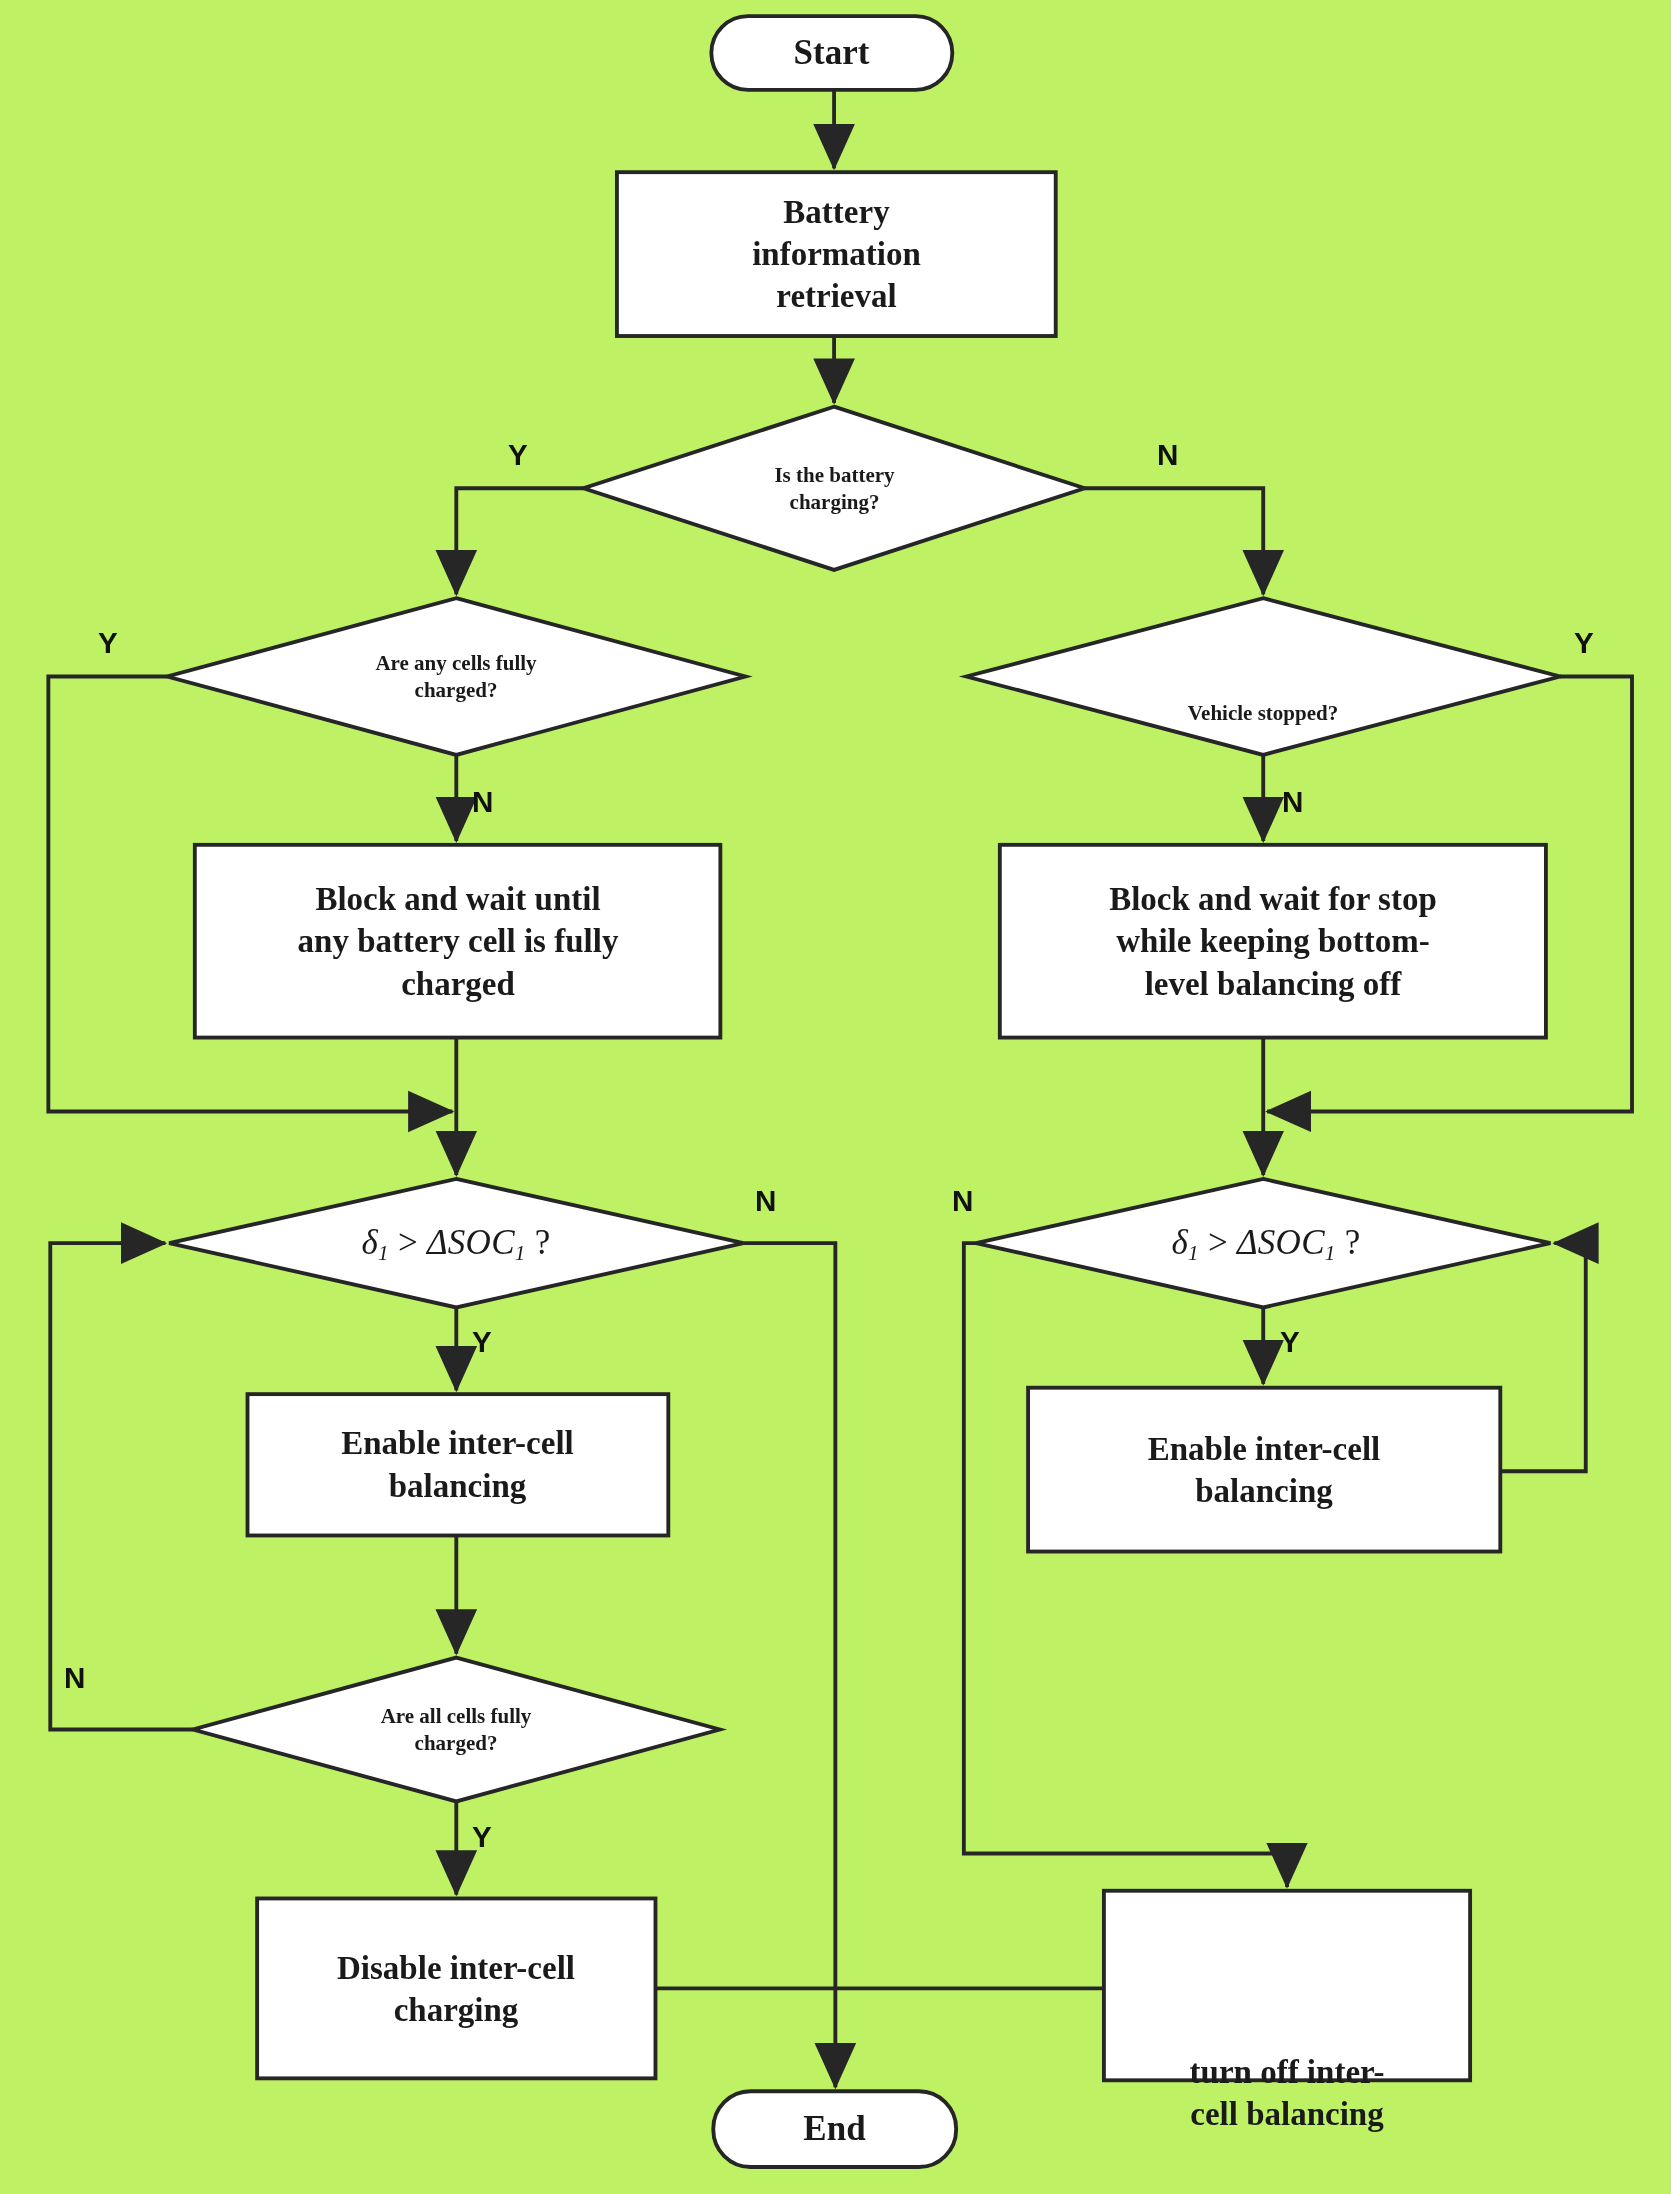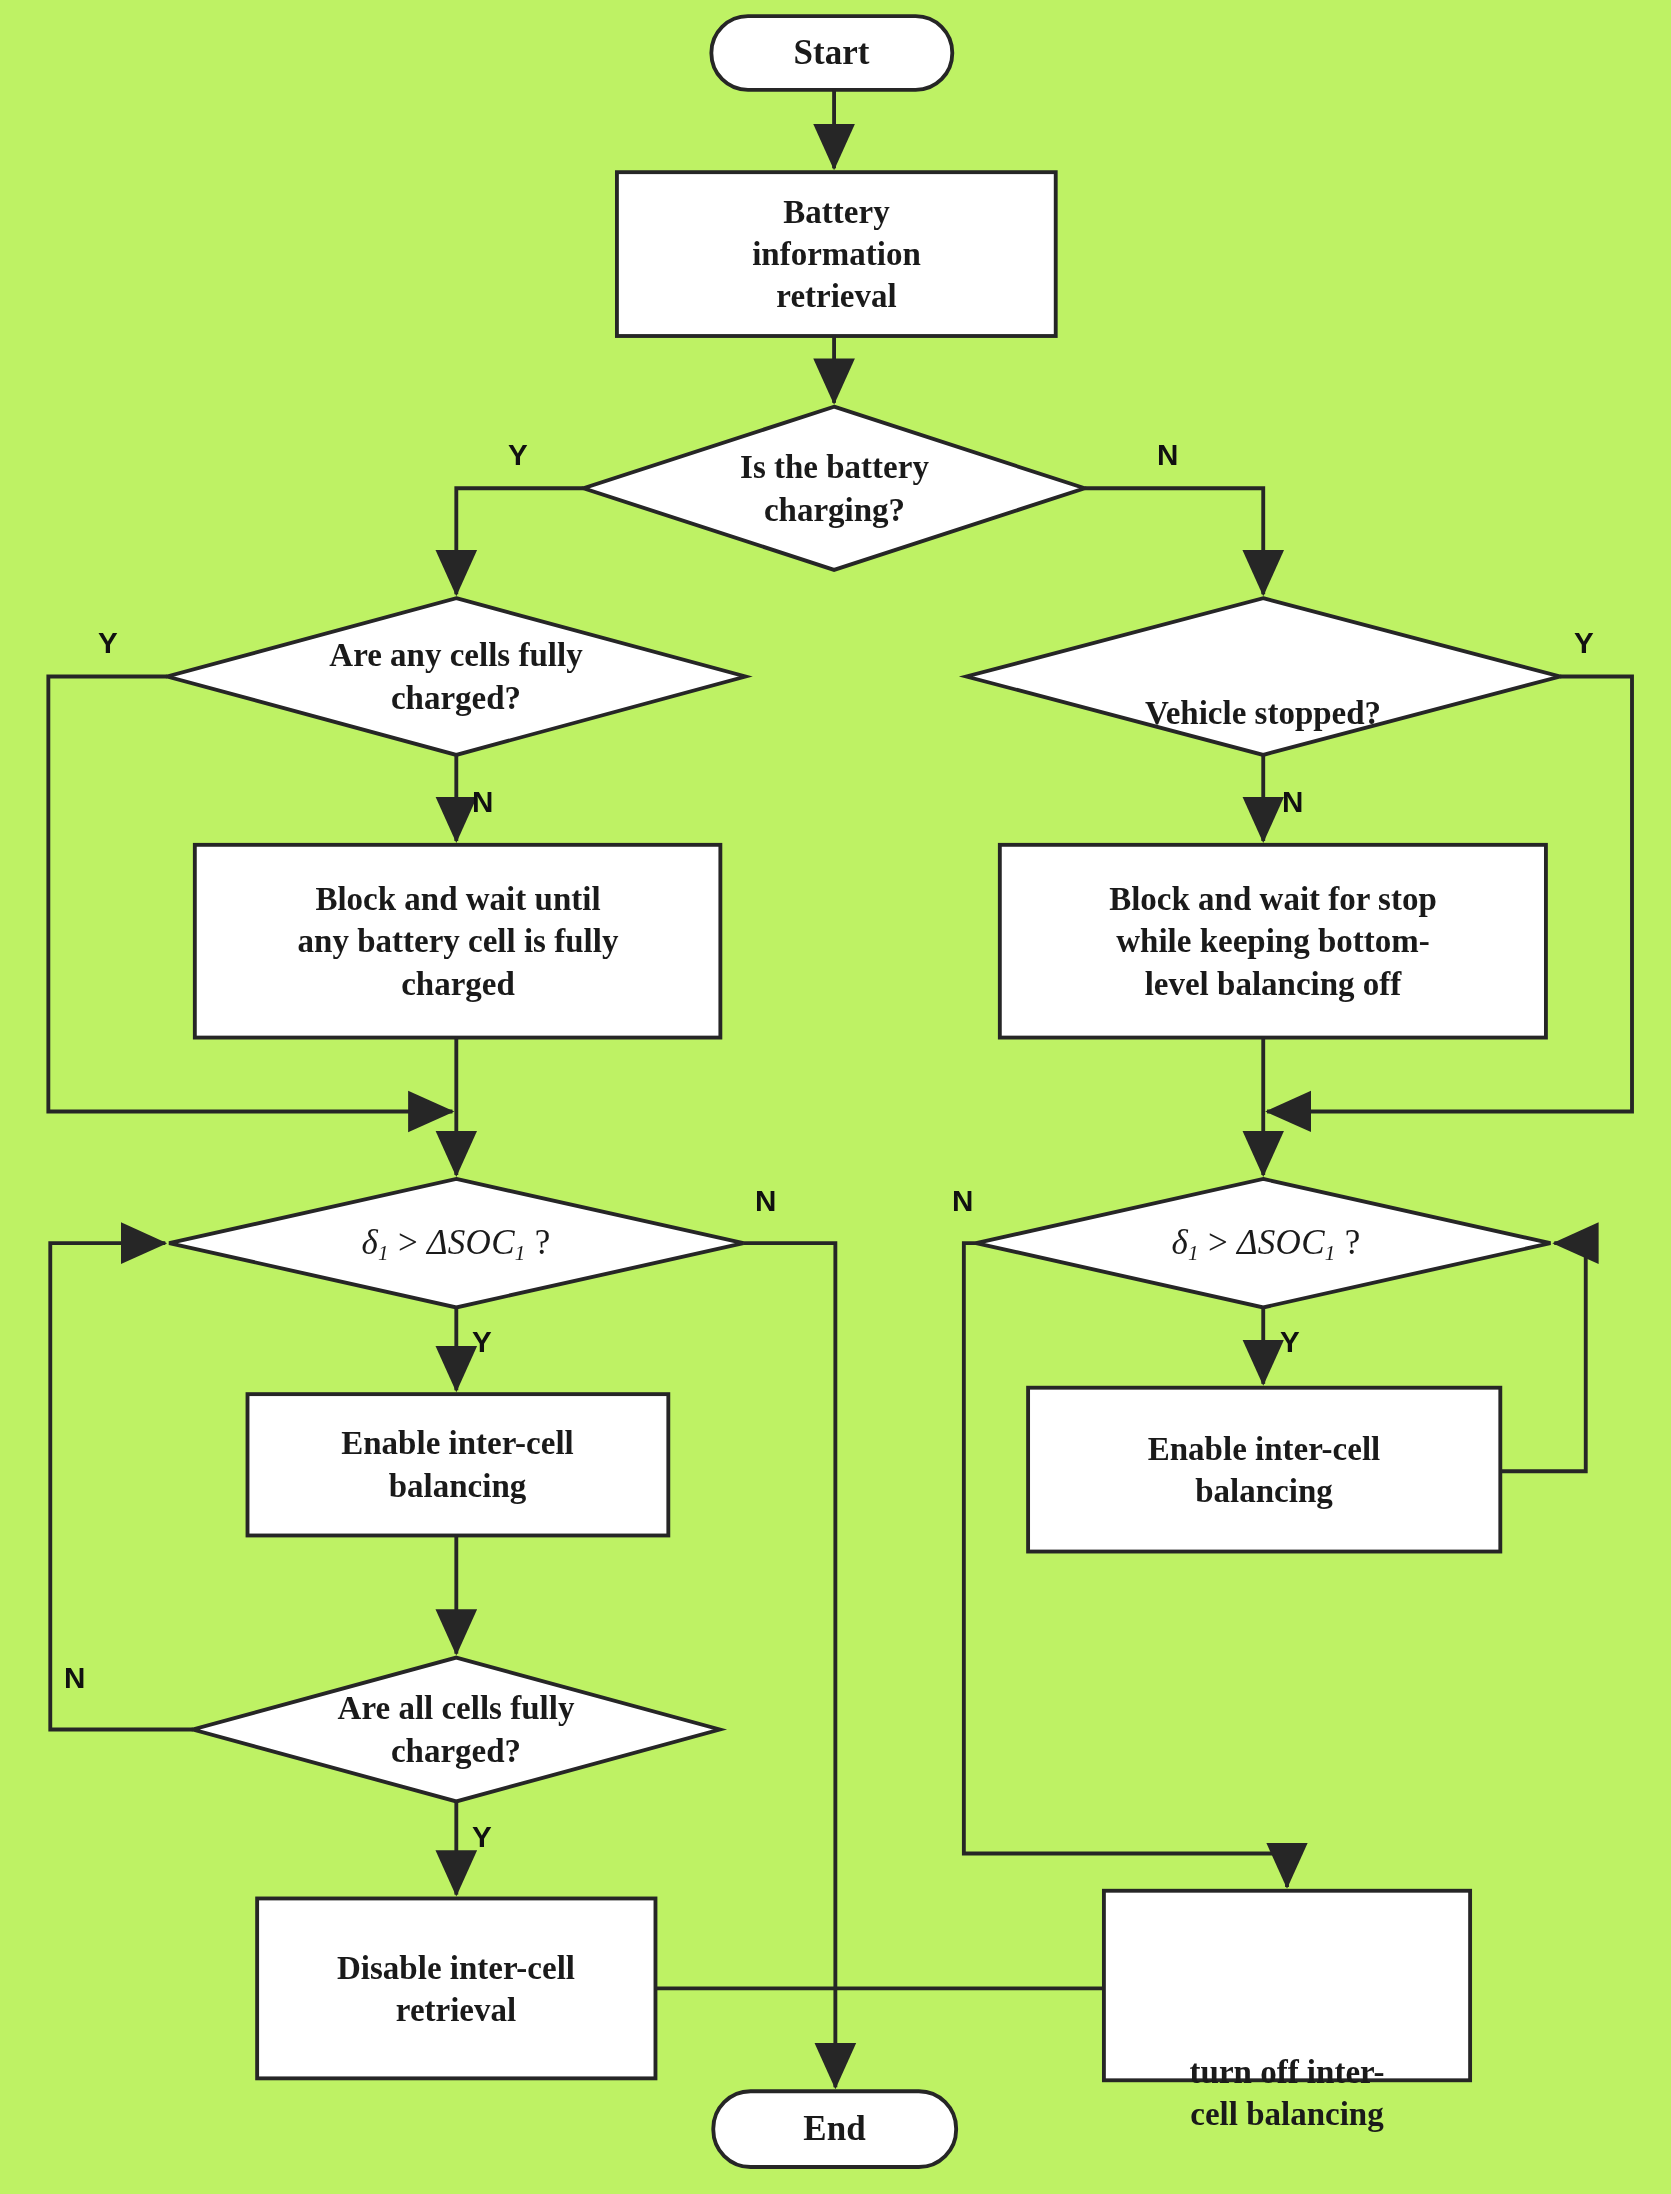--- a/index.html
+++ b/index.html
@@ -21,21 +21,21 @@
     text-align:center;
     font-family:"Liberation Serif", serif;
     font-weight:bold;
     color:#1a1a1a;
     line-height:1.28;
     pointer-events:none;
     white-space:pre-line;
   }
   .term-label{font-size:35px;}
   .proc-label{font-size:33px;}
-  .dec-label{font-size:33px;font-family:Liberation Serif, serif;}
+  .dec-label{font-size:21px;font-family:Liberation Serif, serif;}
 
   .formula{
     font-family:"Liberation Serif", serif;
     font-weight:normal;
     font-size:35px;
     letter-spacing:0.3px;
   }
   .formula i{font-style:italic;}
   .formula sub{font-size:0.60em;vertical-align:-0.28em;font-style:italic;}
 
@@ -168,21 +168,21 @@
   <div class="node-label proc-label" style="left:247px;top:1394px;width:421px;height:141px;">Enable inter-cell
 balancing</div>
 
   <div class="node-label proc-label" style="left:1028px;top:1388px;width:472px;height:164px;">Enable inter-cell
 balancing</div>
 
   <div class="node-label dec-label" style="left:260px;top:1673px;width:392px;height:113px;">Are all cells fully
 charged?</div>
 
   <div class="node-label proc-label" style="left:257px;top:1899px;width:398px;height:180px;">Disable inter-cell
-retrieval</div>
+charging</div>
 
   <div class="node-label proc-label" style="left:1104px;top:1998px;width:366px;height:190px;">turn off inter-
 cell balancing</div>
 
   <div class="node-label term-label" style="left:713px;top:2091px;width:243px;height:76px;">End</div>
 
   <div class="edge-label" style="left:508px;top:438px;">Y</div>
 
   <div class="edge-label" style="left:1157px;top:438px;">N</div>
 

